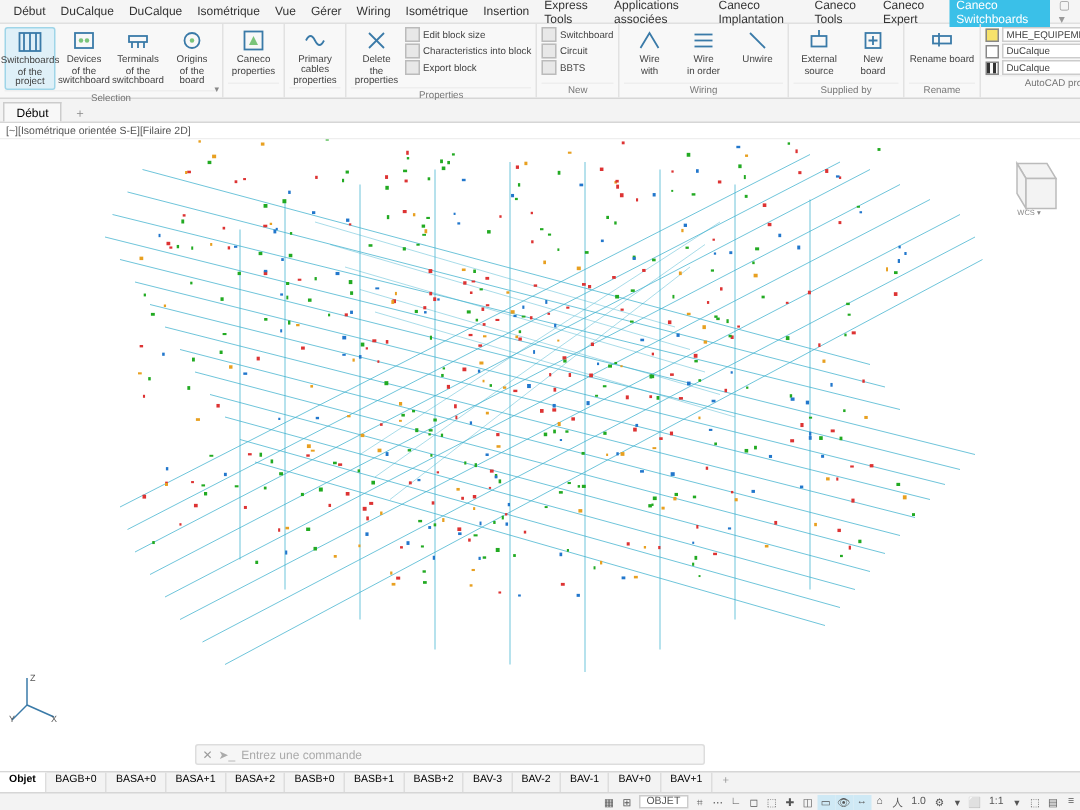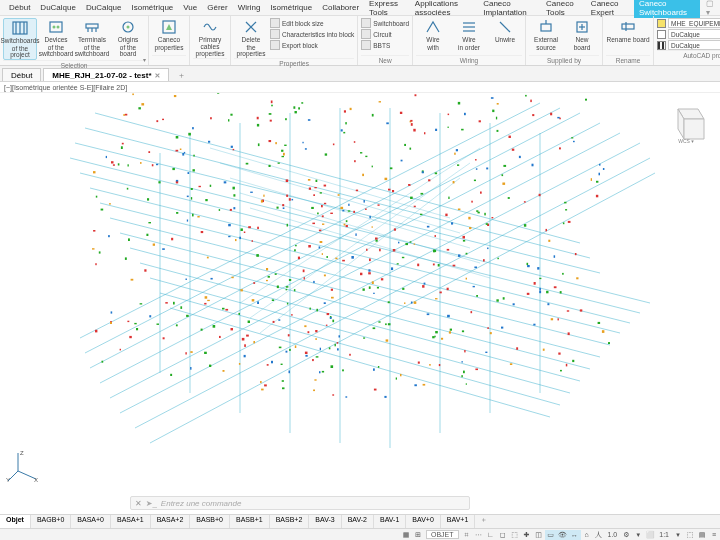--- a/index.html
+++ b/index.html
@@ -74,21 +74,21 @@
 
 <div class="menubar">
   <div class="item">Début</div>
   <div class="item">DuCalque</div>
   <div class="item">DuCalque</div>
   <div class="item">Isométrique</div>
   <div class="item">Vue</div>
   <div class="item">Gérer</div>
   <div class="item">Wiring</div>
   <div class="item">Isométrique</div>
-  <div class="item">Collaborer</div>
+  <div class="item">Insertion</div>
   <div class="item">Express Tools</div>
   <div class="item">Applications associées</div>
   <div class="item">Caneco Implantation</div>
   <div class="item">Caneco Tools</div>
   <div class="item">Caneco Expert</div>
   <div class="item active">Caneco Switchboards</div>
   <div class="extra">▢ ▾</div>
 </div>
 
 <div class="ribbon">
@@ -319,24 +319,20 @@
       </div>
     </div>
     <div class="title">AutoCAD properties</div>
 
   </div>
 </div>
 
 <div class="doctabs">
   <div class="tab">
       <span>Début</span>
-    </div>
-  <div class="tab active">
-      <span>MHE_RJH_21-07-02 - test*</span>
-      <span class="x">✕</span>
     </div>
   <div class="plus">＋</div>
 </div>
 
 <div class="subtitle">[~][Isométrique orientée S-E][Filaire 2D]</div>
 
 <div class="canvas">
   <div class="drawing">
     <svg viewBox="0 0 650 430">
 
@@ -926,21 +922,21 @@
       <line x1="12" y1="22" x2="2" y2="32" stroke="#3a7aa8" stroke-width="1"></line>
       <text x="14" y="6" font-size="6" fill="#555">Z</text>
       <text x="28" y="33" font-size="6" fill="#555">X</text>
       <text x="0" y="33" font-size="6" fill="#555">Y</text>
     </svg>
   </div>
 
   <div class="cmdline">
     <span class="x">✕</span>
     <span class="chev">➤_</span>
-    <span style="font-style:italic;color:#aaa">Entrez une commande</span>
+    <span style="color:#aaa">Entrez une commande</span>
   </div>
 </div>
 
 <div class="layouttabs">
   <div class="lt">Objet</div>
   <div class="lt">BAGB+0</div>
   <div class="lt">BASA+0</div>
   <div class="lt">BASA+1</div>
   <div class="lt">BASA+2</div>
   <div class="lt">BASB+0</div>

